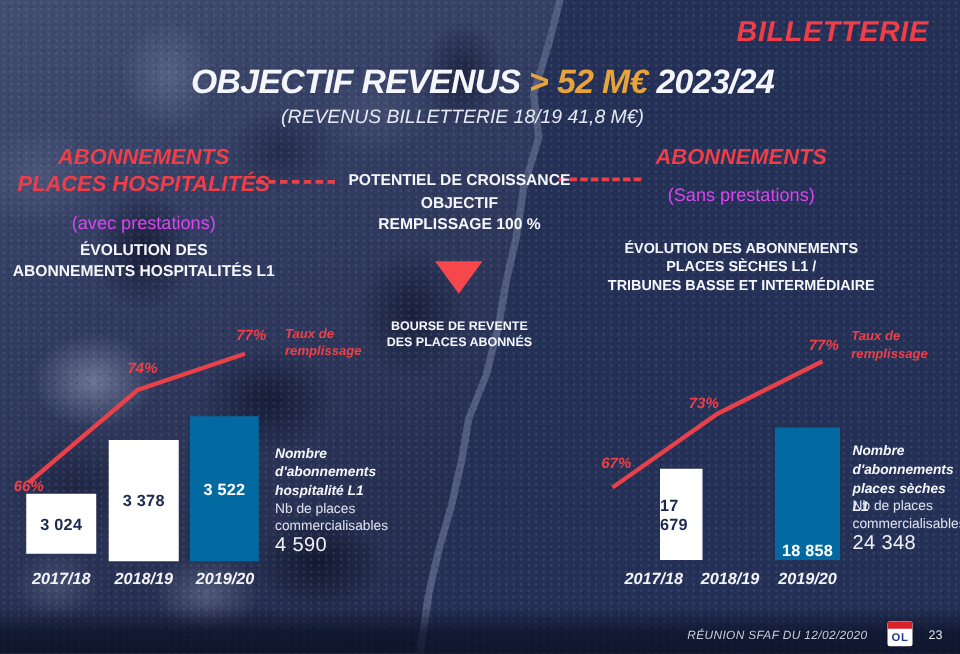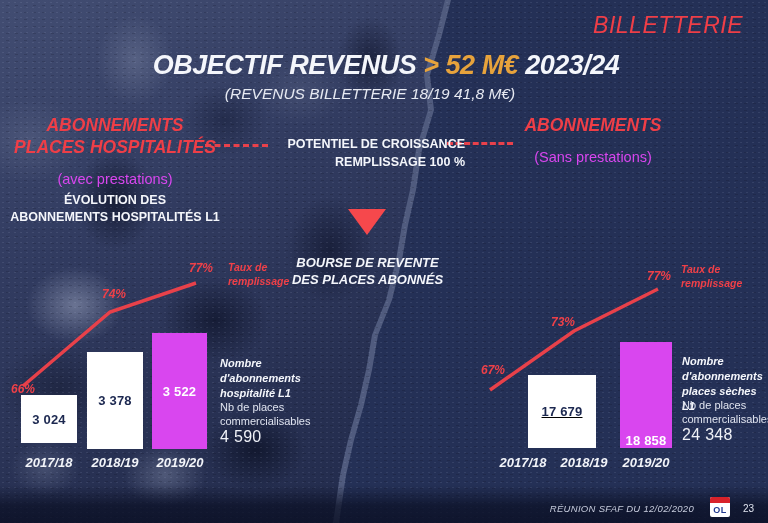--- a/index.html
+++ b/index.html
@@ -44,45 +44,45 @@
     background-position:0 0,3px 2px;
   }
   .footer-shade{
     position:absolute;left:0;right:0;bottom:0;height:38px;
     background:linear-gradient(180deg,rgba(10,15,36,0) 0%,rgba(10,15,36,.72) 55%,rgba(10,15,36,.82) 100%);
   }
   
   .abs{position:absolute;}
   .red{color:#EF3E47;}
   .white{color:#F4F6FB;padding-left:16px;}
-  .banner{top:12px;right:25px;font-size:23px;font-weight:normal;font-style:italic;letter-spacing:.5px;}
+  .banner{top:12px;right:25px;font-size:23px;font-weight:bold;font-style:italic;letter-spacing:.5px;}
   .title{top:50px;left:0;width:740px;text-align:center;font-size:27px;font-weight:bold;font-style:italic;letter-spacing:-.5px;white-space:nowrap;}
   .title .gold{color:#E7A33C;}
   .subtitle{top:85px;left:0;width:740px;text-align:center;font-size:15.5px;font-style:italic;color:#E6E9F2;}
   .sec-head{top:115px;width:230px;text-align:center;font-size:17.5px;font-weight:bold;font-style:italic;line-height:1.25;}
   .sec-head.left{left:0;} .sec-head.right{left:476px;width:234px;}
   .sec-sub{margin-top:11px;font-size:14.5px;font-weight:normal;font-style:normal;color:#d946ef;}
   .chart-title{top:192px;text-align:center;font-weight:bold;color:#F4F6FB;line-height:1.32;}
   .chart-title.left{left:0;width:230px;font-size:12.5px;}
   .chart-title.right{left:472px;width:242px;font-size:11.5px;}
-  .center-block{top:136px;left:270px;width:195px;text-align:right;font-size:12.5px;font-weight:bold;color:#F4F6FB;line-height:1.4;}
-  .bourse{top:255px;left:270px;width:195px;text-align:center;font-size:13px;font-weight:bold;color:#F4F6FB;line-height:1.3;font-style:italic;}
+  .center-block{top:136px;left:270px;width:195px;text-align:center;font-size:12.5px;font-weight:bold;color:#F4F6FB;line-height:1.4;}
+  .bourse{top:255px;left:270px;width:195px;text-align:center;font-size:10px;font-weight:bold;color:#F4F6FB;line-height:1.3;}
   .dash{border-top:3px dashed #E8414B;height:0;}
   .dash.l{top:144px;left:205px;width:63px;}
   .dash.r{top:142px;left:447px;width:66px;}
   .tri-down{
     top:209px;left:348px;width:0;height:0;
     border-left:19px solid transparent;border-right:19px solid transparent;
     border-top:26px solid #F6484C;
   }
   
   #lines-svg{position:absolute;inset:0;pointer-events:none;}
   .bar{position:absolute;display:flex;align-items:center;justify-content:center;}
   .bar.plain{background:#FFFFFF;}
-  .bar.hl{background:#d946ef;}
+  .bar.hl{background:#0369a1;}
   .bar .v{font-size:13px;font-weight:bold;letter-spacing:.2px;}
   .bar.plain .v{color:#1C2850;}
   .bar.hl .v{color:#FFFFFF;}
   .xlab{position:absolute;transform:translateX(-50%);font-size:13px;font-weight:bold;font-style:italic;color:#F2F4F9;white-space:nowrap;}
   .pct{position:absolute;transform:translateX(-50%);font-size:12px;font-weight:bold;font-style:italic;color:#EF4048;white-space:nowrap;}
   .taux{width:68px;font-size:10.5px;font-weight:bold;font-style:italic;color:#EF4048;line-height:1.3;}
   .taux.left{top:261px;left:228px;} .taux.right{top:263px;left:681px;}
   .cap-bold{width:86px;font-size:11px;font-weight:bold;font-style:italic;color:#F4F6FB;line-height:1.35;}
   .cap-bold.left{top:356px;left:220px;} .cap-bold.right{top:354px;left:682px;}
   .cap-reg{width:86px;font-size:11px;color:#DFE3EF;line-height:1.3;}
@@ -122,31 +122,37 @@
   </div>
   <div class="abs chart-title left">
     <div>ÉVOLUTION DES</div>
     <div>ABONNEMENTS HOSPITALITÉS L1</div>
   </div>
 
   <div class="abs dash l"></div>
   <div class="abs dash r"></div>
   <div class="abs center-block">
     <div>POTENTIEL DE CROISSANCE</div>
+    <div>OBJECTIF</div>
     <div>REMPLISSAGE 100 %</div>
   </div>
   <div class="abs tri-down"></div>
   <div class="abs bourse">
     <div>BOURSE DE REVENTE</div>
     <div>DES PLACES ABONNÉS</div>
   </div>
 
   <div class="abs sec-head right red">
     <div>ABONNEMENTS</div>
     <div class="sec-sub">(Sans prestations)</div>
+  </div>
+  <div class="abs chart-title right">
+    <div>ÉVOLUTION DES ABONNEMENTS</div>
+    <div>PLACES SÈCHES L1 /</div>
+    <div>TRIBUNES BASSE ET INTERMÉDIAIRE</div>
   </div>
 
   <svg id="lines-svg" width="768" height="523" viewBox="0 0 768 523">
       <polyline points="23,386 110,312 196,283" fill="none" stroke="#E8414A" stroke-width="3.5"></polyline>
       <polyline points="490,390 574,331 658,289" fill="none" stroke="#E8414A" stroke-width="3.5"></polyline>
     </svg>
   <div id="chart-layer" class="abs" style="inset:0;">
       <div class="bar plain" style="left: 21px; width: 56px; top: 395px; height: 48px;">
         <span class="v">3 024</span>
       </div>
@@ -157,21 +163,21 @@
       </div>
       <div class="xlab" style="left: 115px; top: 455px;">2018/19</div>
       <div class="pct" style="left: 114px; top: 287px;">74%</div>
       <div class="bar hl" style="left: 152px; width: 55px; top: 333px; height: 116px;">
         <span class="v">3 522</span>
       </div>
       <div class="xlab" style="left: 180px; top: 455px;">2019/20</div>
       <div class="pct" style="left: 201px; top: 261px;">77%</div>
       <div class="xlab" style="left: 523px; top: 455px;">2017/18</div>
       <div class="pct" style="left: 493px; top: 363px;">67%</div>
-      <div class="bar plain" style="left: 528px; width: 68px; top: 375px; height: 73px; text-decoration: underline;">
+      <div class="bar plain" style="left: 528px; width: 34px; top: 375px; height: 73px;">
         <span class="v">17 679</span>
       </div>
       <div class="xlab" style="left: 584px; top: 455px;">2018/19</div>
       <div class="pct" style="left: 563px; top: 315px;">73%</div>
       <div class="bar hl" style="left: 620px; width: 52px; top: 342px; height: 106px; align-items: flex-end;">
         <span class="v">18 858</span>
       </div>
       <div class="xlab" style="left: 646px; top: 455px;">2019/20</div>
       <div class="pct" style="left: 659px; top: 269px;">77%</div>
     </div>

